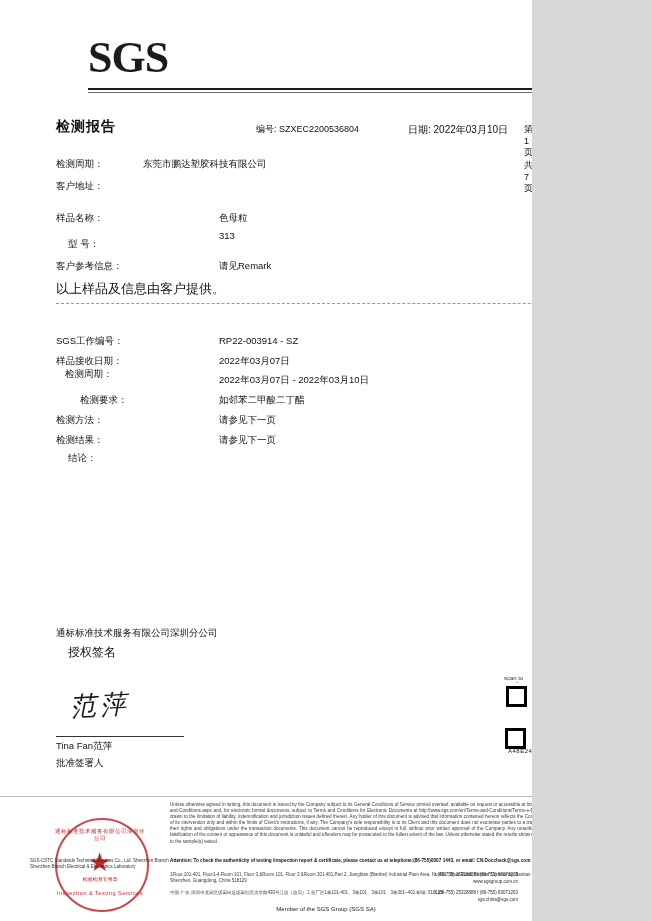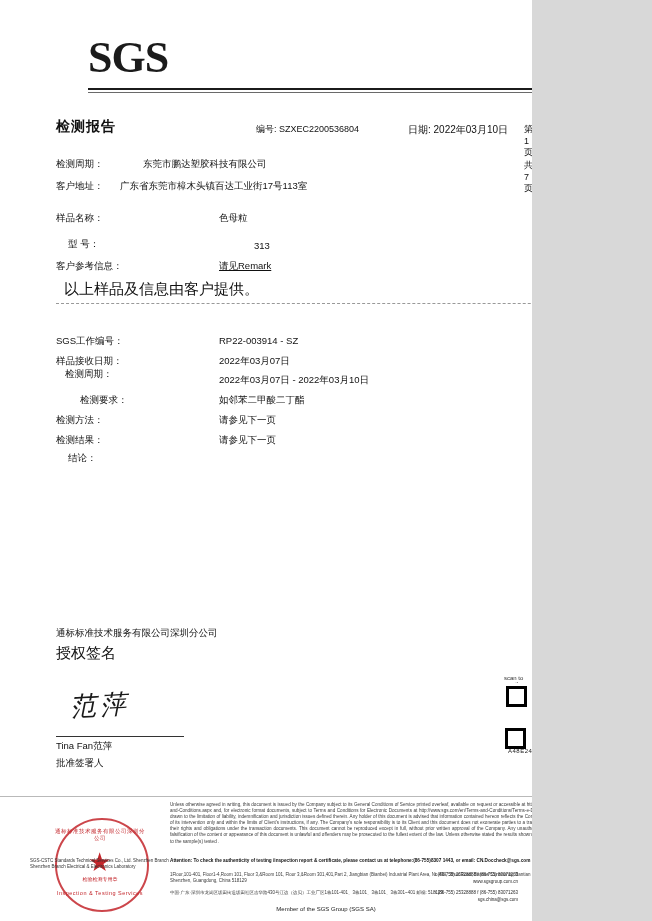--- a/index.html
+++ b/index.html
@@ -87,22 +87,22 @@
   .field-value {
     position: absolute;
     font-size: 9.5px;
     color: #111;
   }
   .v-indent-a { left: 143px; }
   .v-indent-b { left: 219px; }
 
   .note-line {
     position: absolute;
-    left: 64px;
-    font-size: 15px;
+    left: 56px;
+    font-size: 13px;
     color: #111;
   }
   .dash-rule {
     position: absolute;
     left: 56px;
     width: 540px;
     border-top: 1px dashed #999;
     height: 0;
   }
   
@@ -127,23 +127,23 @@
   
   .sig-company {
     position: absolute;
     left: 56px;
     top: 627px;
     font-size: 9.5px;
     color: #111;
   }
   .sig-auth {
     position: absolute;
-    left: 56px;
+    left: 68px;
     top: 644px;
-    font-size: 15px;
+    font-size: 12px;
     color: #111;
   }
   .sig-script {
     position: absolute;
     left: 70px;
     top: 688px;
     font-family: "Liberation Serif", serif;
     font-style: italic;
     font-size: 26px;
     color: #1a1a1a;
@@ -356,30 +356,29 @@
   <div class="hdr-date">
     <span>日期:</span>
     <span>2022年03月10日</span>
   </div>
   <div class="hdr-page">第1页,共7页</div>
 
   <div class="field-label" style="top:158px;">检测周期：</div>
   <div class="field-value v-indent-a" style="top:158px;">东莞市鹏达塑胶科技有限公司</div>
 
   <div class="field-label" style="top:180px;">客户地址：</div>
-  <div class="field-value" style="left:120px; top:180px;">广东省东莞市樟木头镇百达工业街17号113室</div>
 
   <div class="field-label" style="top:212px;">样品名称：</div>
   <div class="field-value v-indent-b" style="top:212px;">色母粒</div>
 
   <div class="field-label" style="top:238px;margin-left:12px;">型 号：</div>
-  <div class="field-value v-indent-b" style="top:240px;margin-left:35px;">313</div>
+  <div class="field-value v-indent-b" style="top:230px;">313</div>
 
   <div class="field-label" style="top:260px;">客户参考信息：</div>
-  <div class="field-value v-indent-b" style="top:260px;text-decoration:underline;">请见Remark</div>
+  <div class="field-value v-indent-b" style="top:260px;">请见Remark</div>
 
   <div class="note-line" style="top:280px;">以上样品及信息由客户提供。</div>
 
   <div class="dash-rule" style="top:303px;"></div>
 
   <div class="field-label" style="top:335px;">SGS工作编号：</div>
   <div class="field-value v-indent-b" style="top:335px;">RP22-003914 - SZ</div>
 
   <div class="field-label" style="top:355px;">样品接收日期：</div>
   <div class="field-value v-indent-b" style="top:355px;">2022年03月07日</div>

